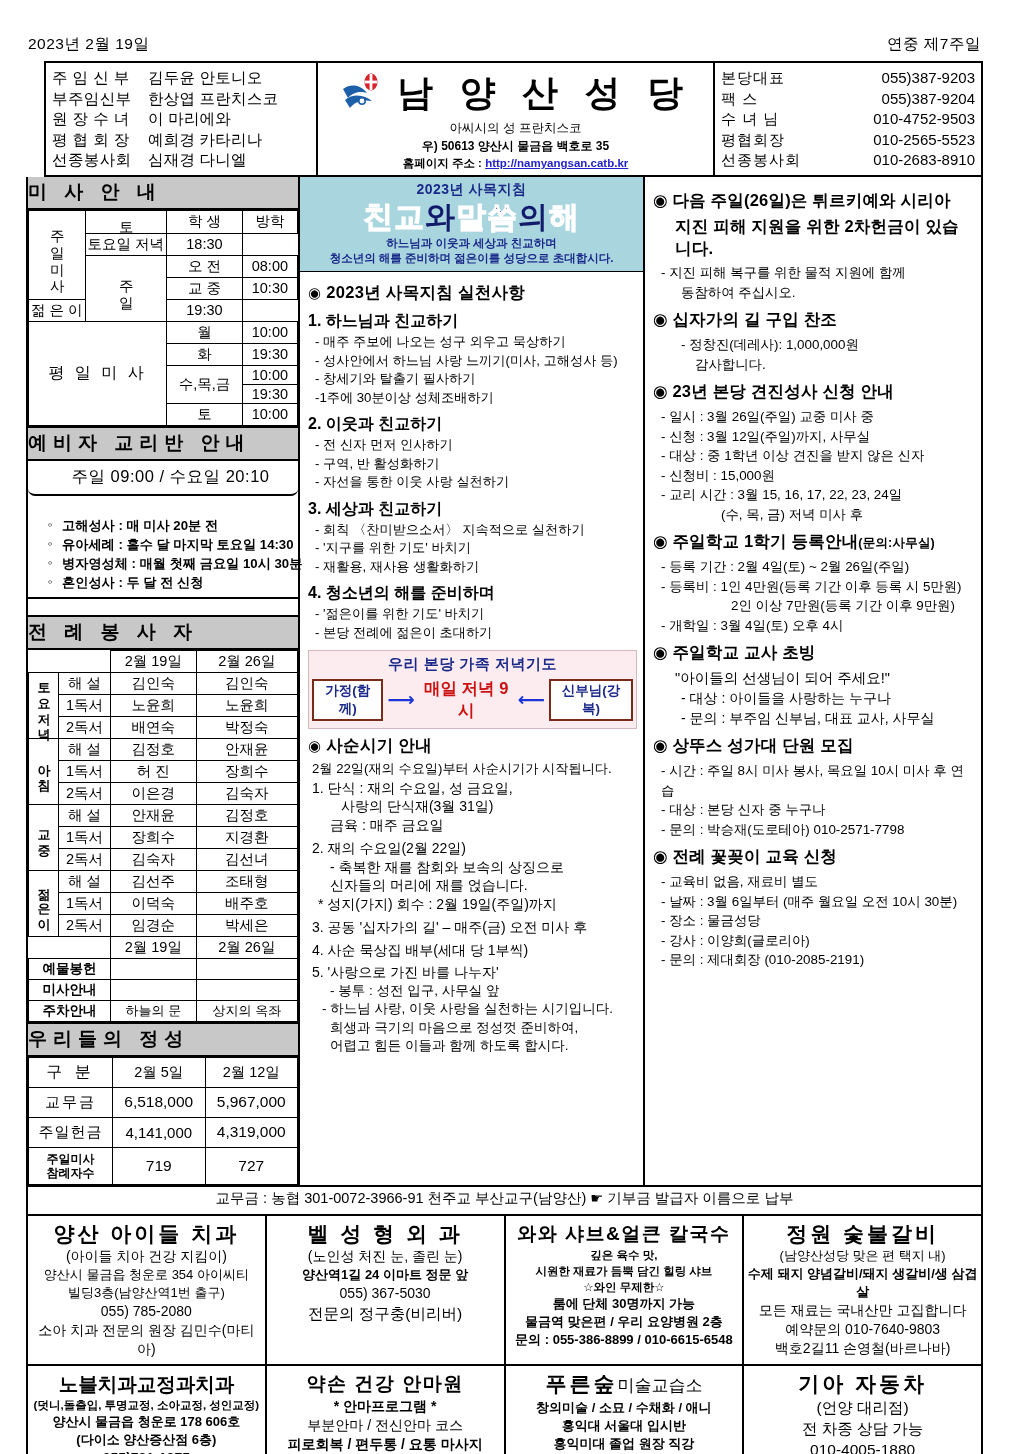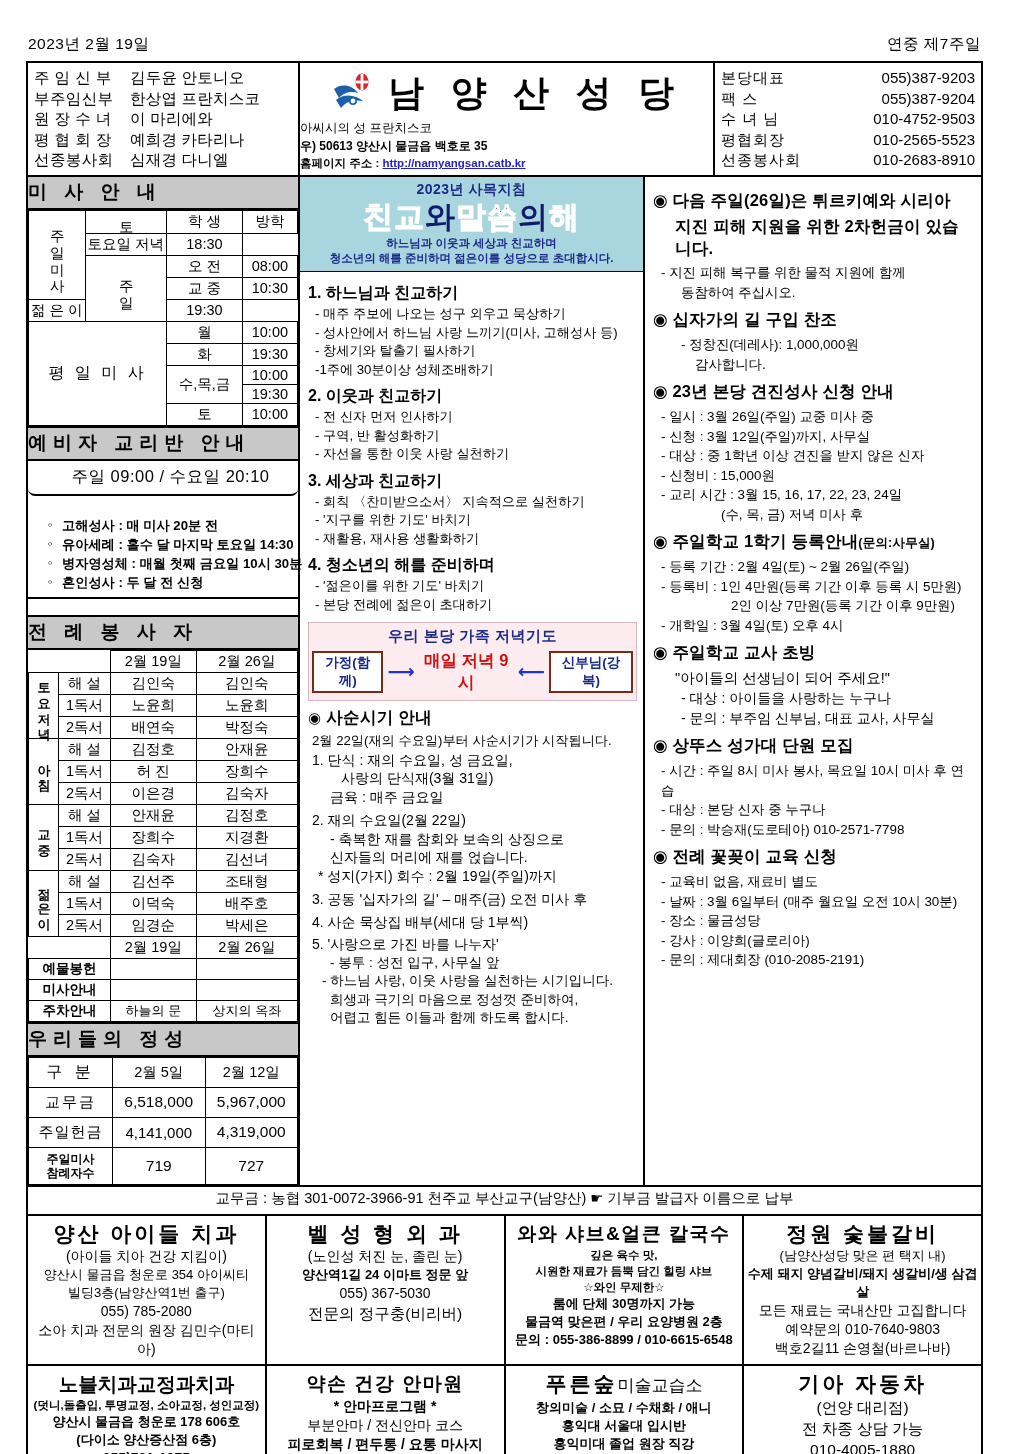--- a/index.html
+++ b/index.html
@@ -24,32 +24,33 @@
     display: flex; justify-content: space-between; align-items: flex-end;
     font-size: 15.5px; letter-spacing: .5px;
     padding: 0 2px 6px 2px;
   }
 
   
   .masthead {
     display: flex;
     border: 2.5px solid #000;
     height: 116px;
+    margin-left: 18px;
   }
   .mh-left {
     width: 272px; border-right: 2.5px solid #000;
     padding: 5px 0 0 6px;
   }
   .mh-left .row {
     display: flex; font-size: 15.5px; line-height: 20.5px; white-space: nowrap;
   }
   .mh-left .role { width: 96px; letter-spacing: .4px; }
   .mh-left .who  { letter-spacing: .2px; }
   .mh-center {
-    flex: 1; position: relative; text-align: left;
+    flex: 1; position: relative; text-align: center;
     padding-top: 4px;
   }
   .logo-title {
     display: flex; align-items: center; justify-content: center; gap: 10px;
     height: 52px;
   }
   .church-name {
     font-size: 36px; font-weight: 700; letter-spacing: 7px;
     font-family: "DejaVu Sans", sans-serif;
   }
@@ -481,20 +482,24 @@
       <div class="banner">
         <div class="b1">2023년 사목지침</div>
         <div class="b2">
           <span class="o">친교</span><span class="n">와</span><span class="p">말씀</span><span class="n">의</span><span class="t">해</span>
         </div>
         <div class="b3">하느님과 이웃과 세상과 친교하며</div>
         <div class="b3">청소년의 해를 준비하며 젊은이를 성당으로 초대합시다.</div>
       </div>
 
       <div class="mid-body">
+        <div class="bullet-h">
+          <span class="dot">◉</span>
+          <span>2023년 사목지침 실천사항</span>
+        </div>
 
         <div class="num-h">1. 하느님과 친교하기</div>
         <div class="sub">- 매주 주보에 나오는 성구 외우고 묵상하기</div>
         <div class="sub">- 성사안에서 하느님 사랑 느끼기(미사, 고해성사 등)</div>
         <div class="sub">- 창세기와 탈출기 필사하기</div>
         <div class="sub">-1주에 30분이상 성체조배하기</div>
 
         <div class="num-h">2. 이웃과 친교하기</div>
         <div class="sub">- 전 신자 먼저 인사하기</div>
         <div class="sub">- 구역, 반 활성화하기</div>

